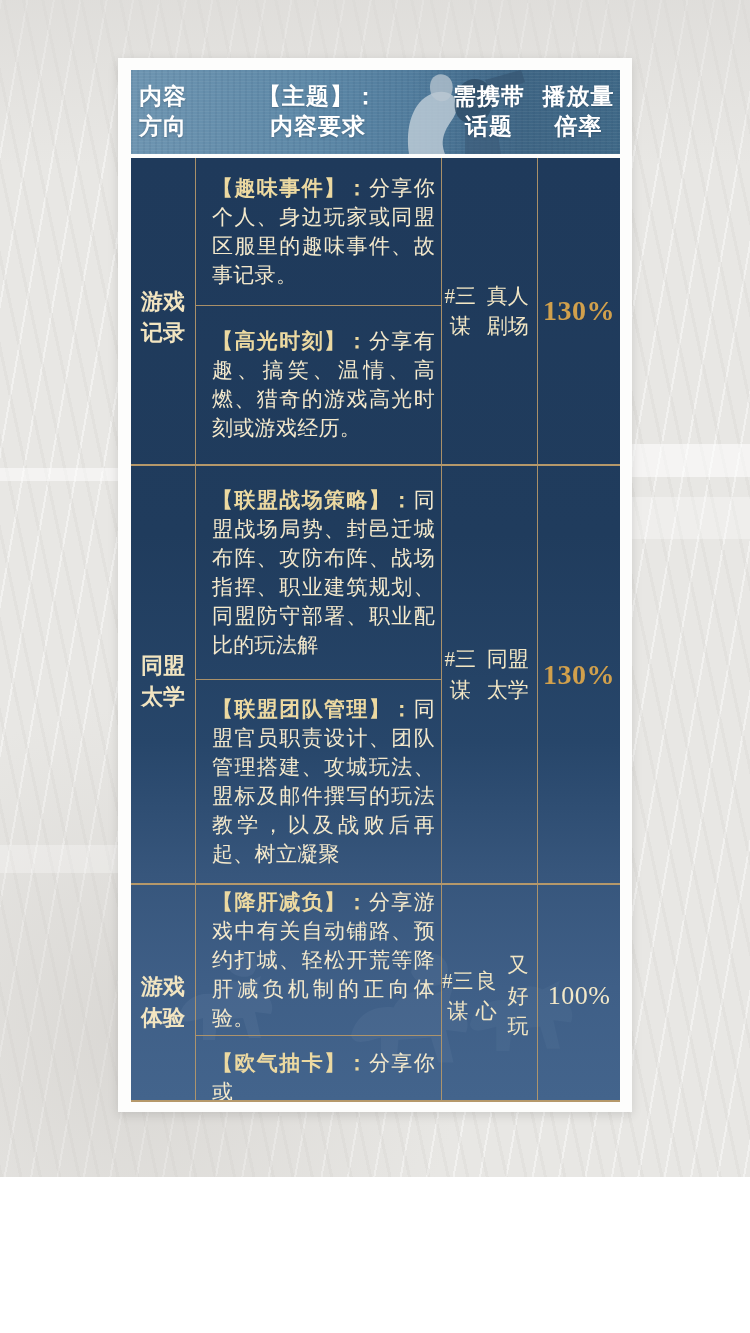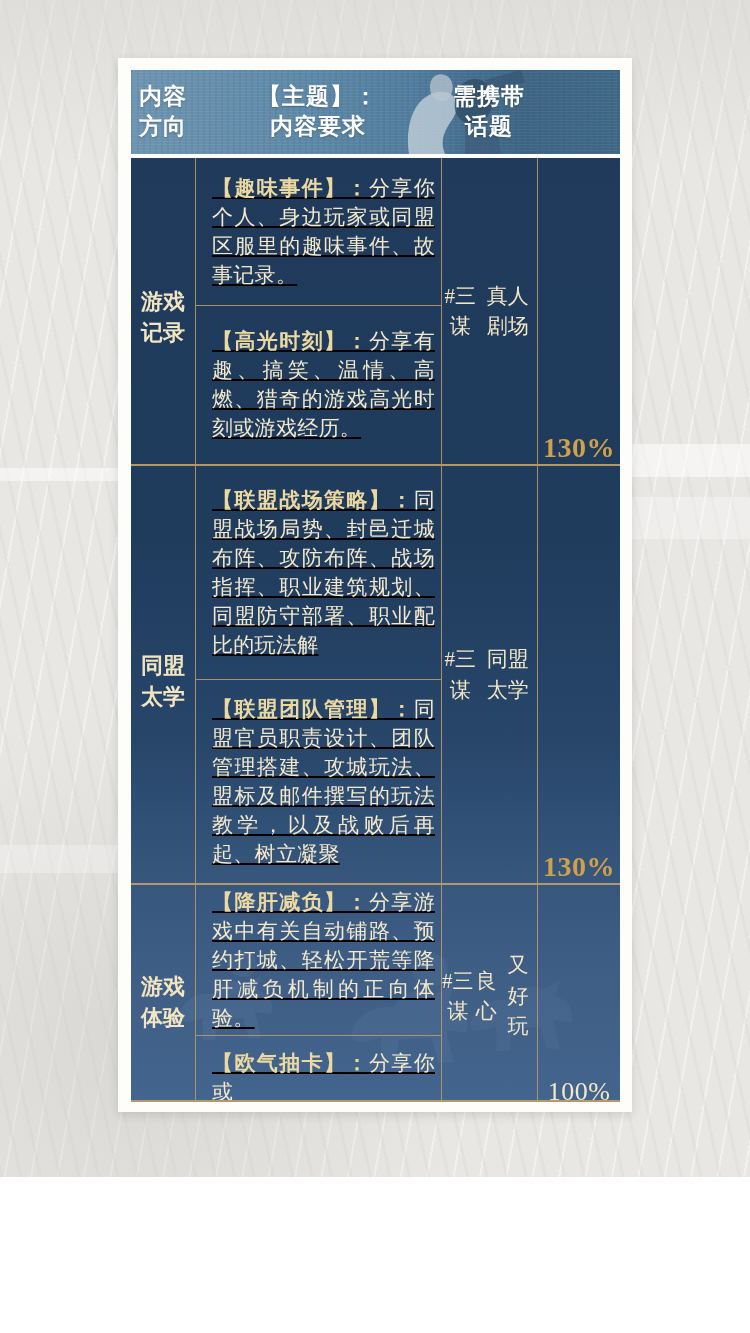--- a/index.html
+++ b/index.html
@@ -75,39 +75,39 @@
 
   .col-direction{display:flex;align-items:center;justify-content:center;margin-top:12px;}
   .direction{
     width:46px;text-align:center;color:#f2e5c1;font-weight:bold;
     font-size:22px;line-height:31px;
   }
 
   .col-themes{display:flex;flex-direction:column;}
   .theme-cell{
     display:flex;flex-direction:column;justify-content:center;
-    box-sizing:border-box;padding:0 6px 0 16px;flex:1 1 auto;min-height:0;text-decoration:underline;
+    box-sizing:border-box;padding:0 6px 0 16px;flex:1 1 auto;min-height:0;
   }
   .theme-cell + .theme-cell{border-top:1.5px solid rgba(181,152,106,0.92);}
   .s1 .theme-cell:nth-child(1){flex:0 0 147px;}
   .s2 .theme-cell:nth-child(1){flex:0 0 213px;}
   .s3 .theme-cell:nth-child(1){flex:0 0 150px;}
   .s3 .theme-cell:nth-child(2){justify-content:center;padding-top:13px;}
   .theme-text{
     margin:0;font-size:21px;line-height:29px;letter-spacing:0.3px;
     text-align:justify;text-align-last:left;
   }
   .theme-title{color:#ecd9a1;font-weight:bold;}
   .theme-desc{color:#f4e9cc;}
 
   .col-topic{
     display:flex;flex-direction:row;align-items:center;justify-content:center;
     color:#f2e6c4;font-size:21px;line-height:30.5px;text-align:center;
   }
-  .col-rate{display:flex;align-items:flex-end;justify-content:center;font-family:Liberation Serif, serif;}
+  .col-rate{display:flex;align-items:center;justify-content:center;font-family:Liberation Serif, serif;}
   .rate{font-size:28px;letter-spacing:0.5px;}
 </style>
 </head>
 <body>
 
 <div id="stage">
 
   <div class="ghost g1"></div>
   <div class="ghost g2"></div>
   <div class="ghost g3"></div>
@@ -127,20 +127,24 @@
         <span>内容</span>
         <span>方向</span>
       </div>
       <div class="hcell">
         <span>【主题】：</span>
         <span>内容要求</span>
       </div>
       <div class="hcell">
         <span>需携带</span>
         <span>话题</span>
+      </div>
+      <div class="hcell">
+        <span>播放量</span>
+        <span>倍率</span>
       </div>
     </div>
 
     <div class="tbody" id="table-body">
       <svg class="wm" width="489" height="300" viewBox="0 0 489 300">
         <g fill="#a8c0d8" opacity="0.14">
           <path d="M48,216 C52,200 66,192 82,194 C88,182 102,178 114,184 L130,176 L126,190 C138,194 144,204 140,214 L124,212 L130,238 L118,238 L112,218 L86,220 L84,240 L72,240 L72,218 C58,222 50,224 48,216 Z"></path>
           <path d="M96,166 C98,154 108,148 118,152 C126,156 128,166 122,174 C114,180 100,176 96,166 Z"></path>
         </g>
         <g fill="#a8c0d8" opacity="0.12" transform="translate(210,40) scale(1.25)">

